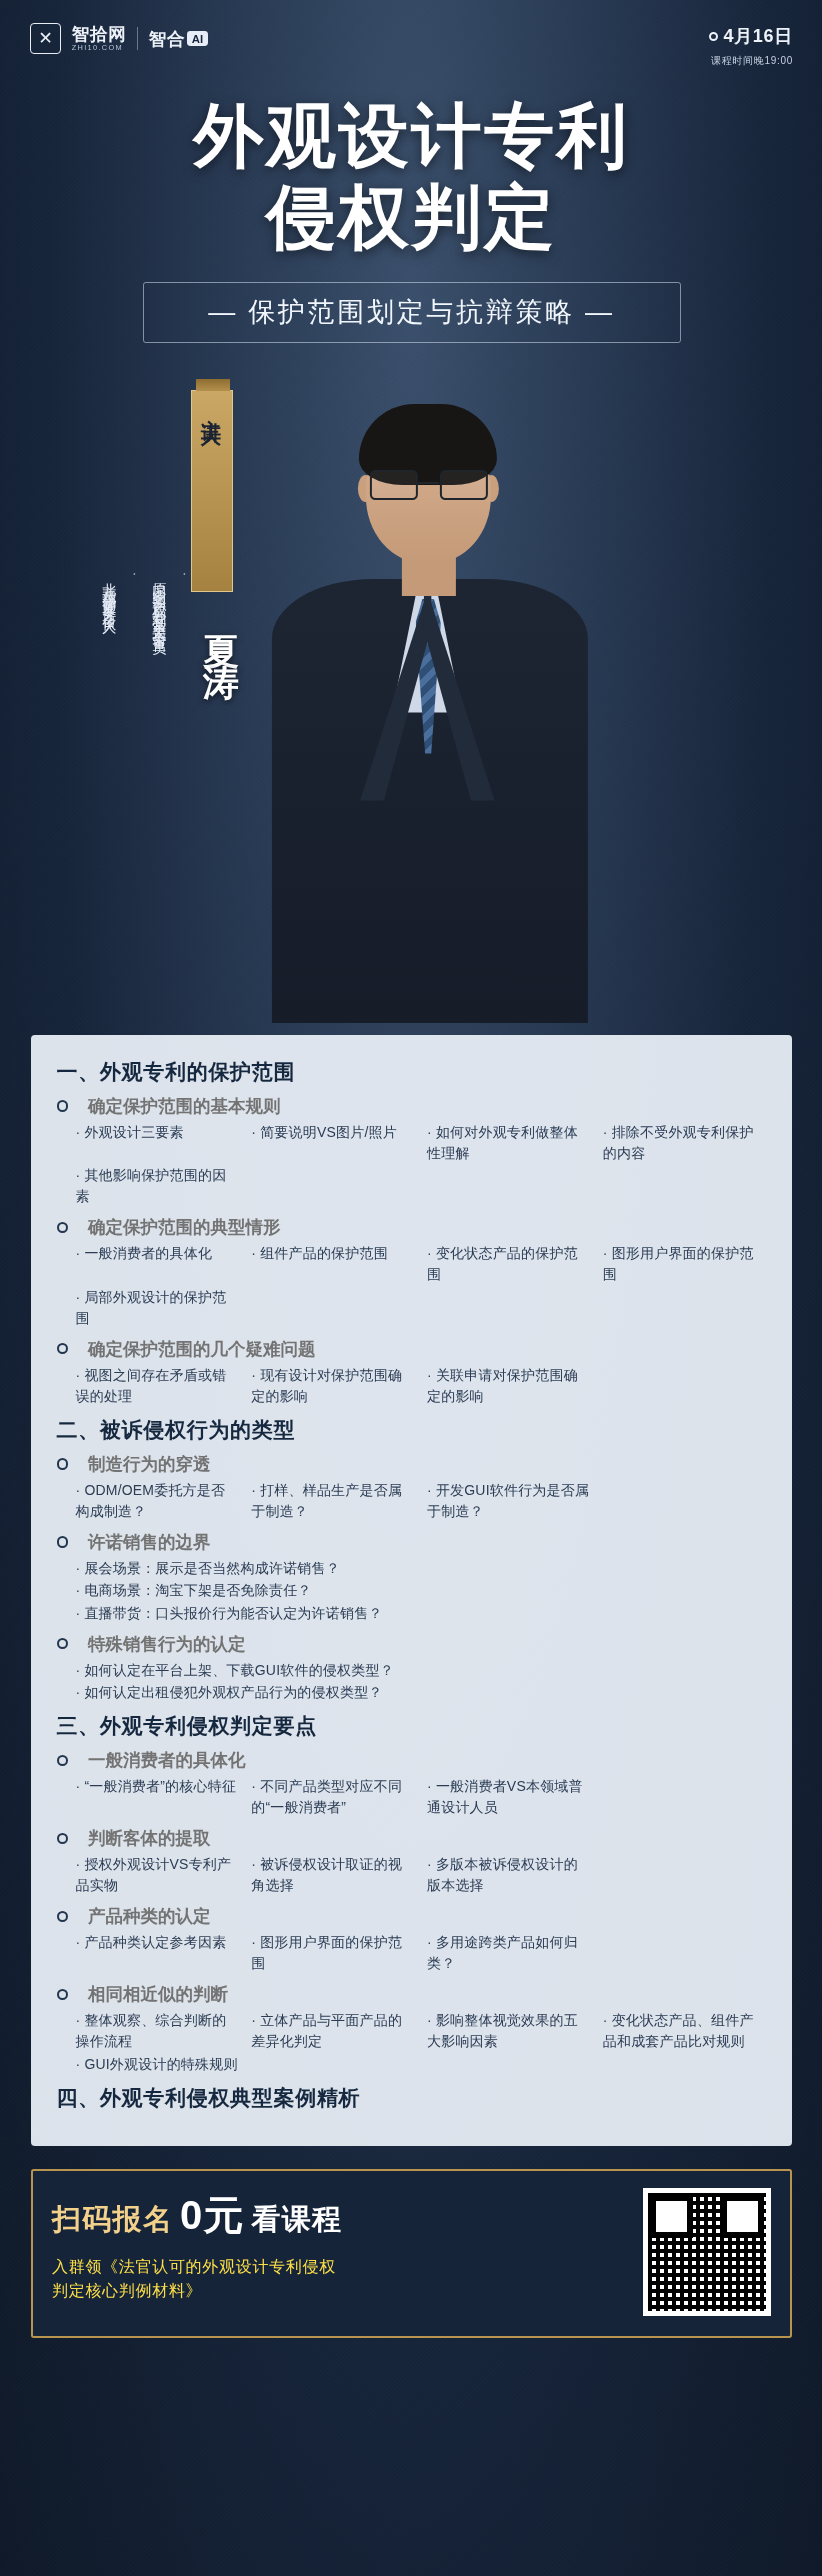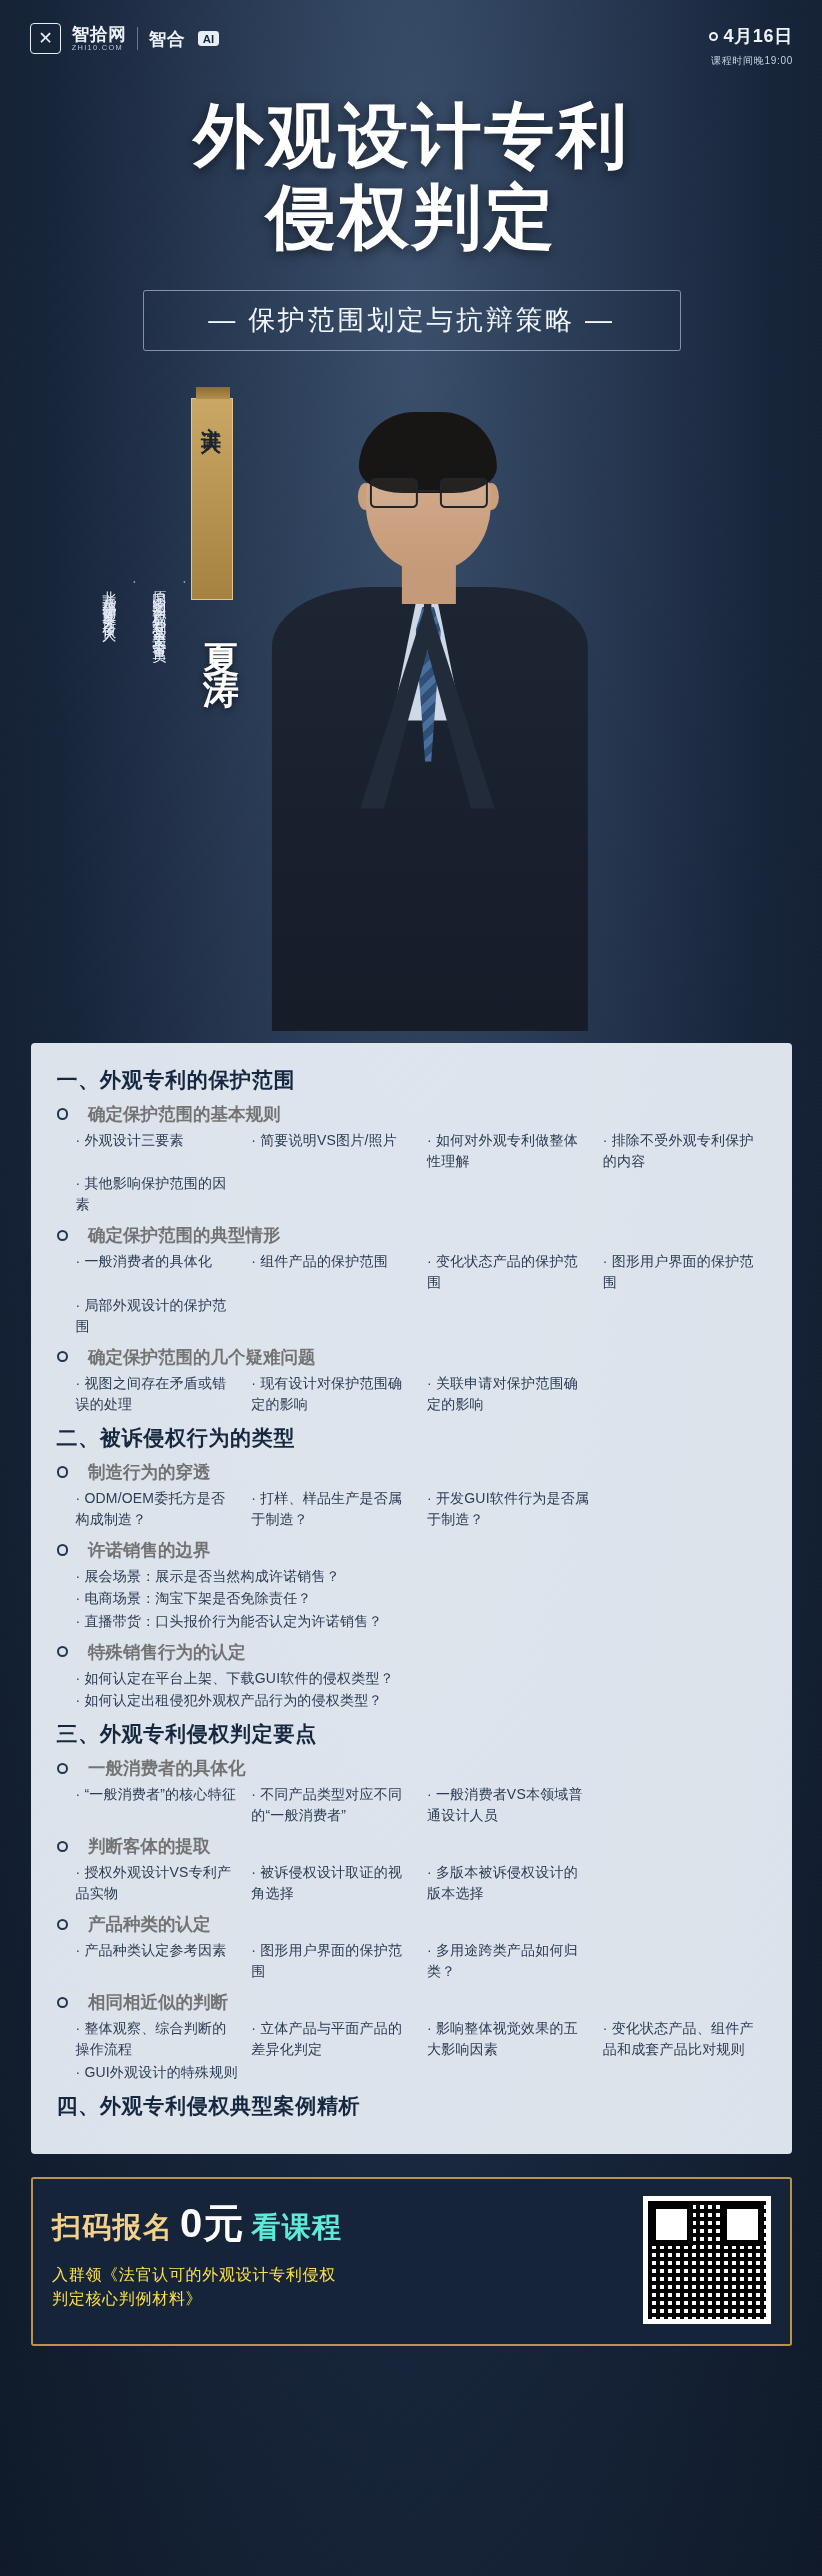--- a/index.html
+++ b/index.html
@@ -39,21 +39,21 @@
     border: 1.3px solid #e9eef6;
     border-radius: 4px;
     display: flex; align-items: center; justify-content: center;
     color: #e9eef6;
     font-size: 17.5px; font-weight: bold; line-height: 1;
   }
   .logo-txt { color: #eef3fa; line-height: 1.05; }
   .logo-txt .l1 { font-size: 17.5px; font-weight: bold; letter-spacing: 0.7px; }
   .logo-txt .l2 { font-size: 7.4px; letter-spacing: 1.3px; color: #b9c6d8; }
   .brand-sep { width: 0.7px; height: 23px; background: rgba(255,255,255,0.35); }
-  .brand2 { display: flex; align-items: center; gap: 13px; }
+  .brand2 { display: flex; align-items: center; gap: 2px; }
   .brand2 .t { color: #eef3fa; font-size: 17.5px; font-weight: bold; letter-spacing: 0.7px; }
   .brand2 .ai {
     background: #e8eef7; color: #17263c;
     font-size: 11.4px; font-weight: bold;
     padding: 1.3px 4.7px; border-radius: 3.4px;
   }
 
   .datebox { text-align: right; color: #eef3fa; padding-top: 1.3px; }
   .datebox .d { font-size: 18px; font-weight: bold; letter-spacing: 0.7px; display: flex; align-items: center; justify-content: flex-end; gap: 5.4px; }
   .dot-ico { width: 9.4px; height: 9.4px; border-radius: 50%; border: 2px solid #eef3fa; }
@@ -63,21 +63,21 @@
   .title-wrap { position: relative; text-align: center; margin-top: 28px; }
   .title-main {
     font-size: 70px;
     font-weight: bold;
     color: #ffffff;
     letter-spacing: 2.7px;
     line-height: 1.16;
     text-shadow: 0 2.7px 12px rgba(0,0,0,0.55);
   }
   .title-sub-wrap {
-    margin: 32px auto 0;
+    margin: 24px auto 0;
     width: 538px;
     border: 1.3px solid rgba(214,226,242,0.55);
     border-radius: 2.7px;
     padding: 10.8px 0 12px;
   }
   .title-sub {
     font-size: 27px; color: #f1f6fc; letter-spacing: 2.7px; font-weight: 500;
   }
 
   
@@ -227,21 +227,21 @@
     display: flex;
     align-items: flex-start;
     gap: 22px;
   }
   .f-left { flex: 1; }
   .f-cta {
     display: flex; align-items: baseline; gap: 6.7px;
     font-size: 29px; font-weight: bold; color: #f4d18b; letter-spacing: 1.3px;
   }
   .f-cta .zero { font-size: 40px; color: #ffffff; }
-  .f-cta .tail { color: #5eead4; }
+  .f-cta .tail { color: #ffffff; }
   .f-sub {
     margin-top: 12px;
     font-size: 16px; color: #fde047; line-height: 1.5; letter-spacing: 0.7px;
   }
   .qr {
     width: 128px; height: 128px;
     background: #ffffff;
     padding: 5.4px;
     flex: none;
   }

